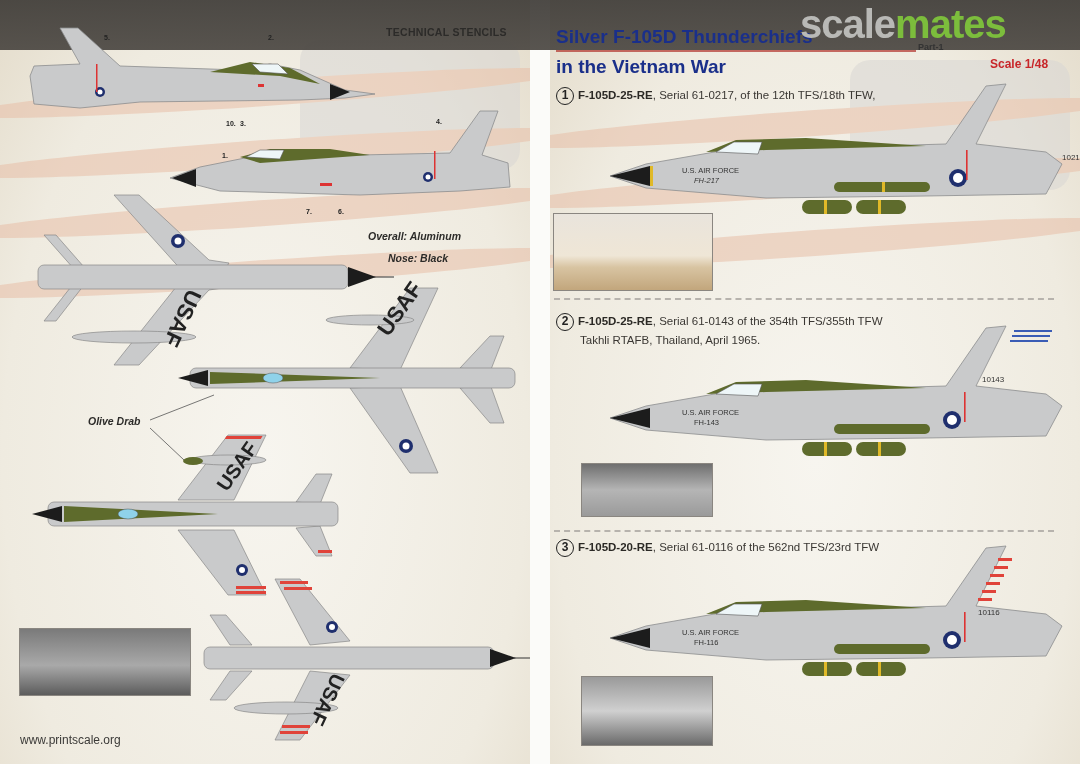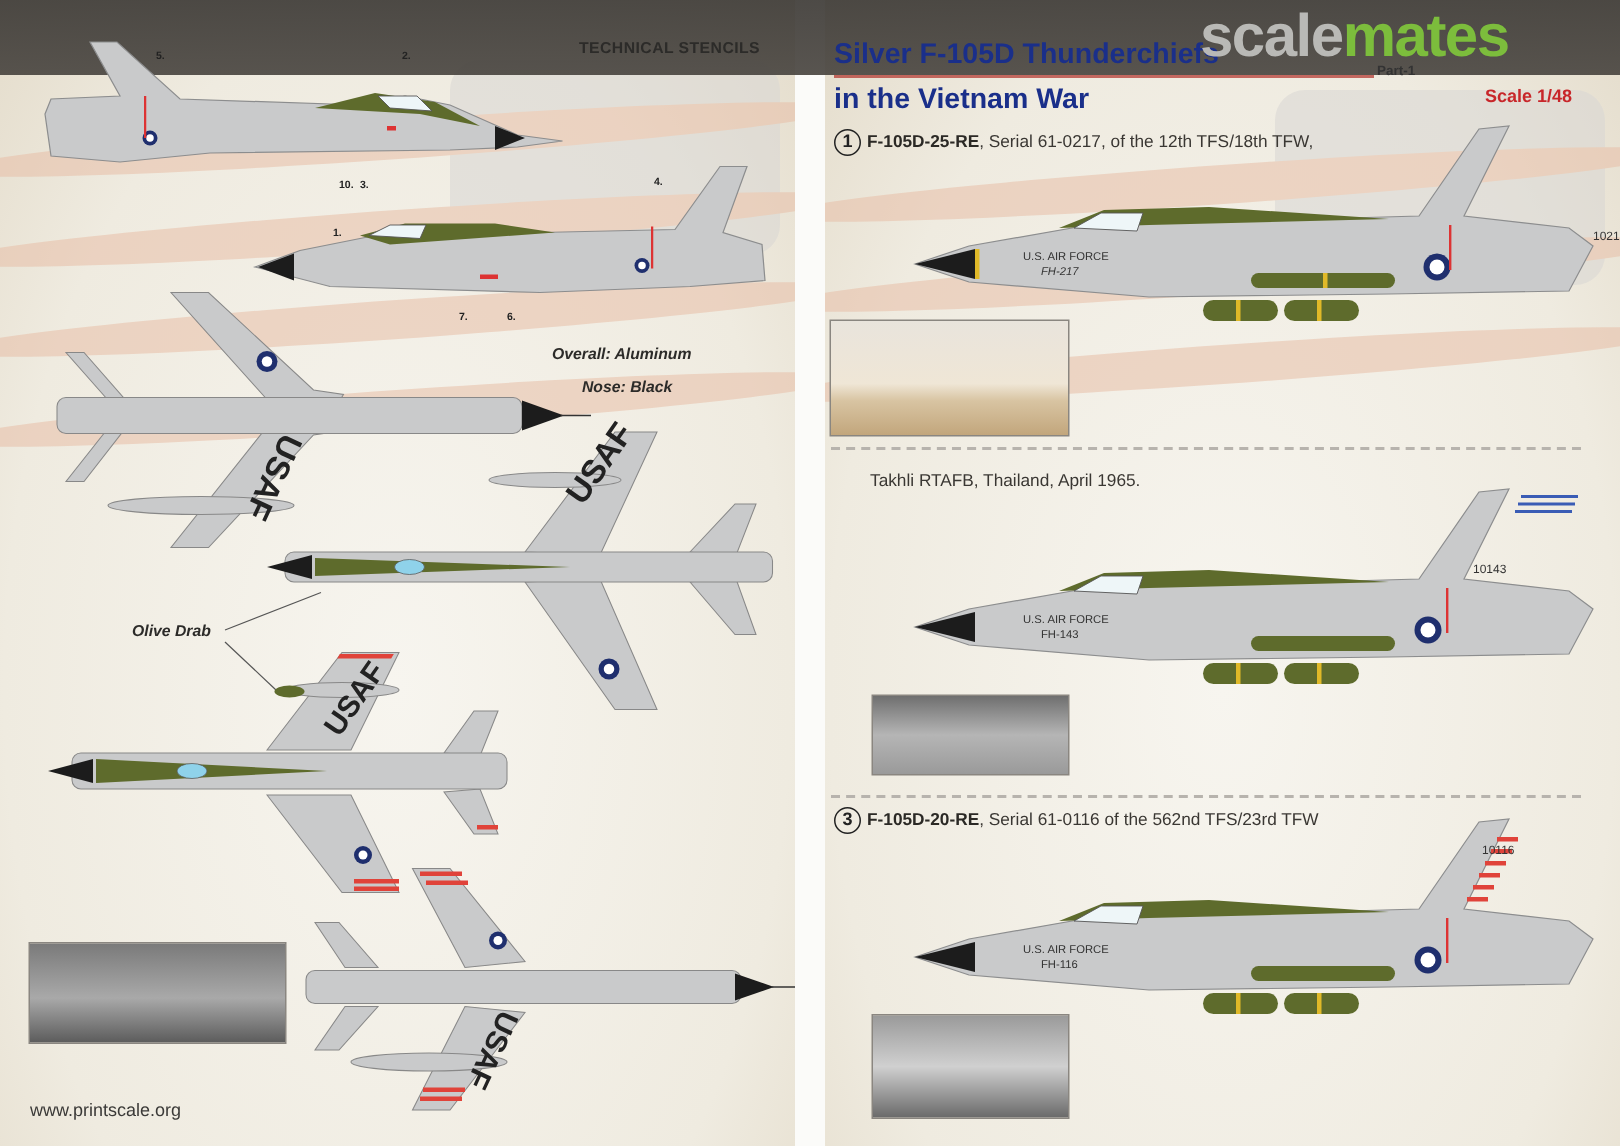--- a/index.html
+++ b/index.html
@@ -213,20 +213,21 @@
     <rect x="272" y="116" width="3" height="14" fill="#e0b928"></rect>
 </svg>
 <div style="position:absolute;left:682px;top:166px;font-size:7.5px;color:#333;">U.S. AIR FORCE</div>
 <div style="position:absolute;left:694px;top:176px;font-size:7.5px;color:#333;font-style:italic;">FH-217</div>
 <div style="position:absolute;left:1034px;top:153px;font-size:8px;color:#333;margin-left:28px;">10217</div>
 
 <div class="photo color" style="left:553px;top:213px;width:160px;height:78px;"></div>
 <div class="dash" style="top:298px;"></div>
 
 <div class="entry" style="top:312px;">
+  <div><span class="num">2</span><b>F-105D-25-RE</b><span>, Serial 61-0143 of the 354th TFS/355th TFW</span></div>
   <div class="l2">Takhli RTAFB, Thailand, April 1965.</div>
 </div>
 
 <svg style="left:606px;top:326px;" width="460" height="140" viewBox="0 0 460 140">
   <path d="M4 92 L40 80 L120 66 L200 64 L340 60 L380 2 L400 0 L370 60 L440 68 L456 80 L440 110 L320 112 L160 114 L40 104 Z" fill="#c9cacb" stroke="#8c8d8e" stroke-width="0.8"></path>
   <rect x="408" y="4" width="38" height="2" fill="#3a5cb5"></rect>
     <rect x="406" y="9" width="38" height="2" fill="#3a5cb5"></rect>
     <rect x="404" y="14" width="38" height="2" fill="#3a5cb5"></rect>
   <path d="M100 68 L130 56 L200 54 L320 62 L160 66 Z" fill="#5e6b2c"></path>
   <path d="M110 68 L128 58 L156 58 L152 70 Z" fill="#eef6f8" stroke="#555" stroke-width="0.6"></path>
@@ -268,15 +269,15 @@
     <circle cx="346" cy="94" r="5" fill="#fff"></circle>
   <rect x="358" y="66" width="1.6" height="30" fill="#d33"></rect>
   <rect x="228" y="98" width="96" height="10" rx="5" fill="#5e6b2c"></rect>
   <rect x="196" y="116" width="50" height="14" rx="7" fill="#5e6b2c"></rect>
   <rect x="250" y="116" width="50" height="14" rx="7" fill="#5e6b2c"></rect>
   <rect x="218" y="116" width="3" height="14" fill="#e0b928"></rect>
     <rect x="272" y="116" width="3" height="14" fill="#e0b928"></rect>
 </svg>
 <div style="position:absolute;left:682px;top:628px;font-size:7.5px;color:#333;">U.S. AIR FORCE</div>
 <div style="position:absolute;left:694px;top:638px;font-size:7.5px;color:#333;">FH-116</div>
-<div style="position:absolute;left:978px;top:562px;font-size:8px;color:#333;margin-left:10px;">10116</div>
+<div style="position:absolute;left:978px;top:608px;font-size:8px;color:#333;">10116</div>
 
 <div class="photo bw" style="left:581px;top:676px;width:132px;height:70px;background:linear-gradient(#9a9a9a,#d0d0d0,#6a6a6a);"></div>
 
 </body></html>

